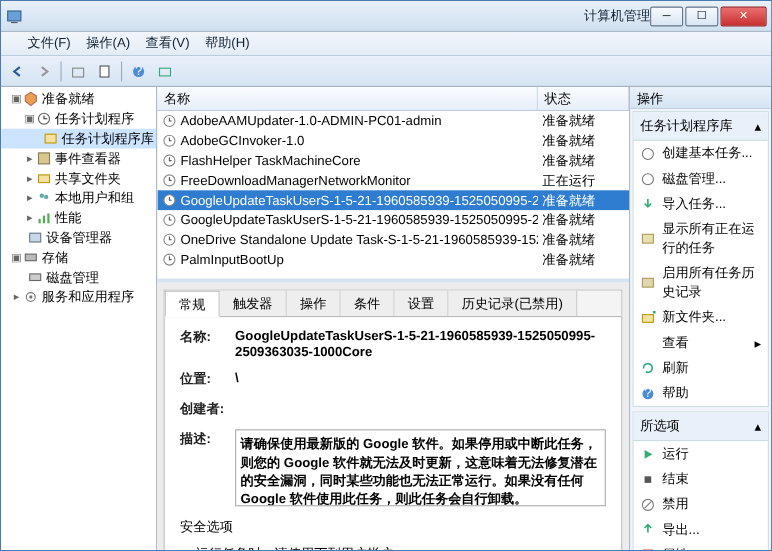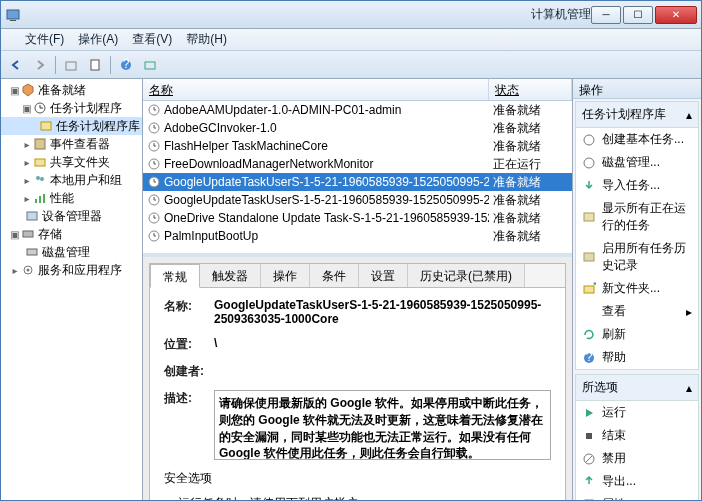--- a/index.html
+++ b/index.html
@@ -17,21 +17,21 @@
 .tbtn { width:22px; height:22px; display:flex; align-items:center; justify-content:center; }
 .tsep { width:1px; height:18px; background:#9ab; margin:0 2px; }
 .body { flex:1; display:flex; overflow:hidden; }
 .tree { width:142px; background:#fff; border-right:1px solid #9ab; overflow:auto; padding:2px 0; }
 .tnode { display:flex; align-items:center; height:18px; padding-left:4px; white-space:nowrap; }
 .tnode .exp { width:12px; text-align:center; color:#666; font-size:10px; }
 .tnode .ticon { width:14px; height:14px; margin-right:3px; }
 .tnode.selected { background:#cce4ff; }
 .center { flex:1; display:flex; flex-direction:column; border-right:1px solid #9ab; overflow:hidden; }
 .listwrap { height:178px; display:flex; flex-direction:column; border-bottom:4px solid #d6e4f2; }
-.listhdr { height:22px; background:linear-gradient(#fafcff,#e6eef8); border-bottom:1px solid #bcd; display:flex;text-decoration:underline; }
+.listhdr { height:22px; background:linear-gradient(#fafcff,#e6eef8); border-bottom:1px solid #bcd; display:flex; }
 .listhdr .col { padding:3px 6px; border-right:1px solid #ccd8e6; }
 .list { flex:1; overflow:auto; background:#fff; }
 .row { display:flex; height:18px; align-items:center; white-space:nowrap; }
 .row .c1 { width:346px; padding-left:4px; display:flex; overflow:hidden; }
 .row .c2 { width:72px; padding-left:4px; }
 .row .ricon { width:14px; height:14px; margin-right:3px; flex-shrink:0; }
 .row.sel { background:#2f7dd1; color:#fff; }
 .details { flex:1; background:#ececec; overflow:auto; padding:6px; }
 .detpanel { background:#fff; border:1px solid #bbb; min-height:260px; }
 .tabs { height:24px; display:flex; border-bottom:1px solid #bbb; background:#f4f4f4; }

